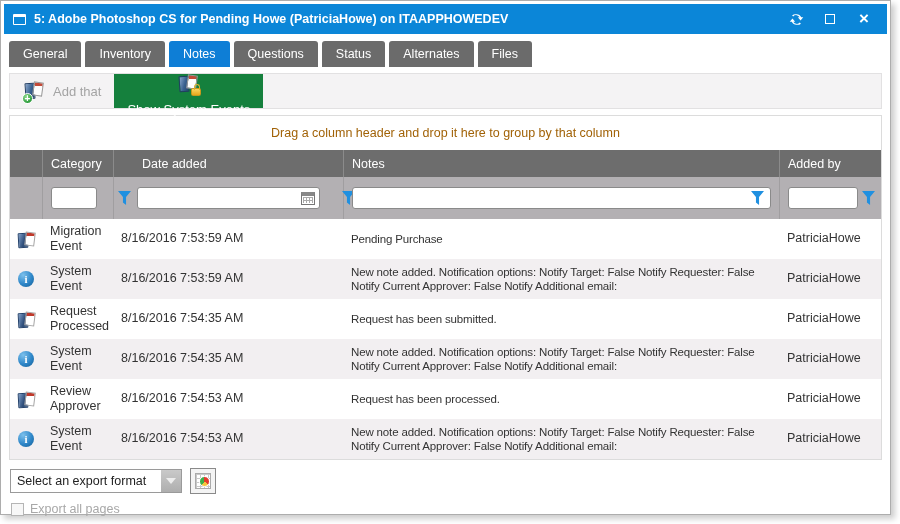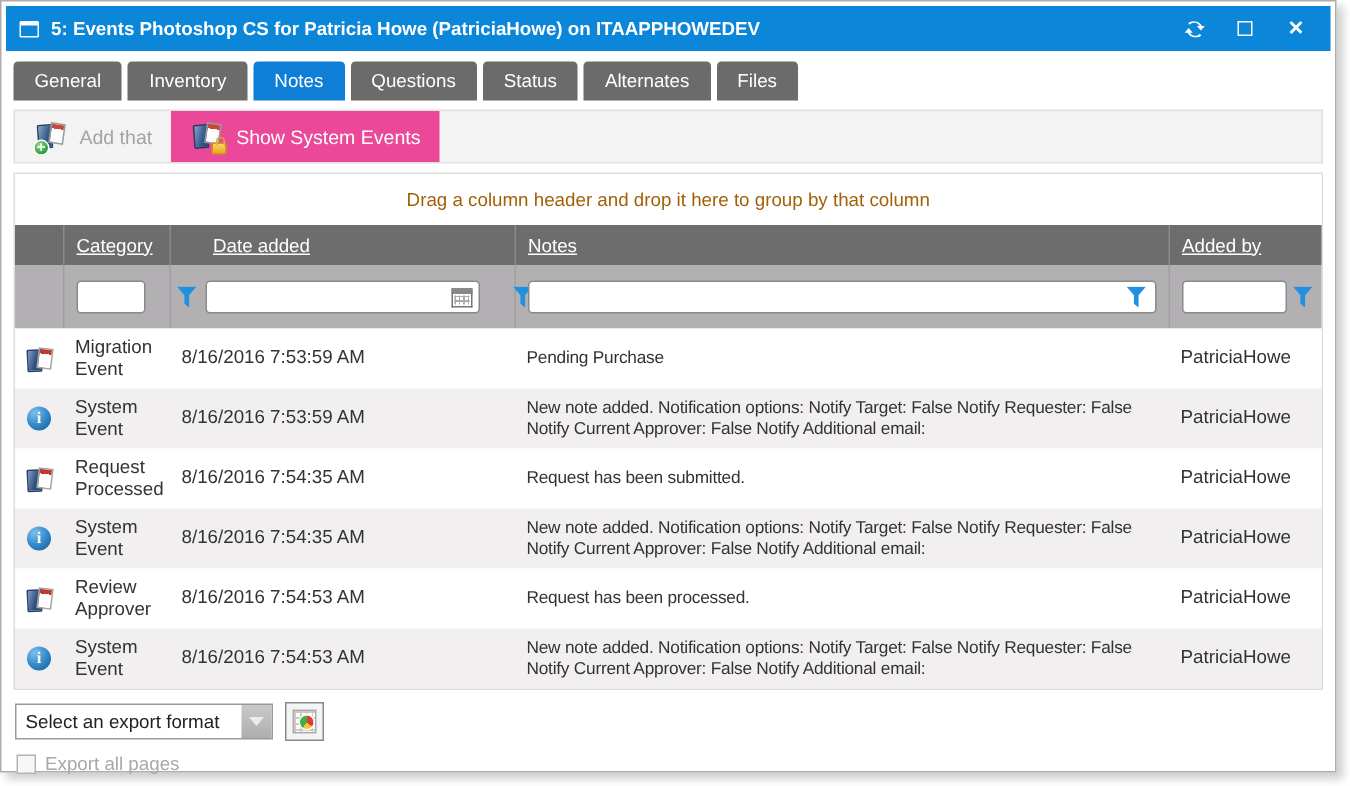--- a/index.html
+++ b/index.html
@@ -29,21 +29,21 @@
     background:#6b6b6b; color:#fff; font-size:12.5px;
     border-radius:3px 3px 0 0; cursor:pointer; white-space:nowrap; }
   .tab.active { background:#0e7ed6; }
 
   
   .toolbar { margin-top:6px; height:36px; background:#f4f3f4; border:1px solid #e2e1e2;
     display:flex; align-items:stretch; }
   .tool-btn { display:flex; align-items:center; gap:7px; padding:0 13px;
     font-size:13px; cursor:pointer; }
   .tool-btn.inactive { color:#a4a4a4; }
-  .tool-btn.active { background:#ec4899; color:#fff; }
+  .tool-btn.active { background:#15803d; color:#fff;flex-direction:column; }
 
   .book-ico { position:relative; width:23px; height:21px; flex:0 0 auto; }
   .book-ico .spine { position:absolute; left:2px; top:2px; width:10px; height:16px;
     background:linear-gradient(110deg,#8aa6cc 0%,#39618f 55%,#24456e 100%);
     border:1px solid #223e63; border-radius:1px; transform:rotate(-4deg); }
   .book-ico .page { position:absolute; left:10px; top:1px; width:10px; height:14px;
     background:linear-gradient(#c44a38 0 3px,#fdfdfd 3px); border:1px solid #9a9a9a;
     transform:rotate(8deg); }
   .badge-plus { position:absolute; left:-1px; bottom:-2px; width:11px; height:11px;
     border-radius:50%; border:1px solid #fff; color:#fff;
@@ -57,21 +57,21 @@
     border-radius:3px 3px 0 0; }
 
   
   .grid { margin-top:6px; border:1px solid #dcdcdc; }
   .group-hint { height:34px; background:#fff; display:flex; align-items:center;
     justify-content:center; color:#a16207; font-size:12.5px; }
 
   .hdr-row { display:flex; height:27px; background:#6d6d6d; color:#fff;
     font-size:12.5px; align-items:stretch; }
   .hcell { display:flex; align-items:center; padding-left:8px; cursor:pointer; }
-  .hcell + .hcell { border-left:1px solid #8b8b8b;text-decoration:underline; }
+  .hcell + .hcell { border-left:1px solid #8b8b8b; }
 
   .c-icon  { width:32px; flex:0 0 auto; padding-left:0 !important;
              justify-content:center; }
   .c-cat   { width:71px; flex:0 0 auto; }
   .c-date  { width:230px; flex:0 0 auto;padding-left:28px; }
   .c-notes { width:436px; flex:0 0 auto; }
   .c-by    { flex:1; }
 
   .filter-row { display:flex; height:42px; background:#b3b0b3; align-items:stretch; }
   .fcell { display:flex; align-items:center; padding-left:8px; }
@@ -141,21 +141,21 @@
   .checkbox { width:13px; height:13px; border:1px solid #b5b5b5; background:#f7f7f7;
     cursor:pointer; flex:0 0 auto; }
 </style>
 </head>
 <body>
 
 <div class="window">
 
   <div class="titlebar">
     <span class="win-ico"></span>
-    <span class="title">5: Events Photoshop CS for Patricia Howe (PatriciaHowe) on ITAAPPHOWEDEV</span>
+    <span class="title">5: Adobe Photoshop CS for Pending Howe (PatriciaHowe) on ITAAPPHOWEDEV</span>
     <span class="win-btn">
       <svg width="15" height="15" viewBox="0 0 20 20">
         <g fill="#fff">
           <path d="M10 3a7 7 0 0 1 6.3 4H19l-3.6 4.2L11.8 7h2.4A5.2 5.2 0 0 0 5.6 6L4.1 4.5A7 7 0 0 1 10 3z"></path>
           <path d="M10 17a7 7 0 0 1-6.3-4H1l3.6-4.2L8.2 13H5.8a5.2 5.2 0 0 0 8.6 1l1.5 1.5A7 7 0 0 1 10 17z"></path>
         </g>
       </svg>
     </span>
     <span class="win-btn">
       <span class="max-glyph"></span>

